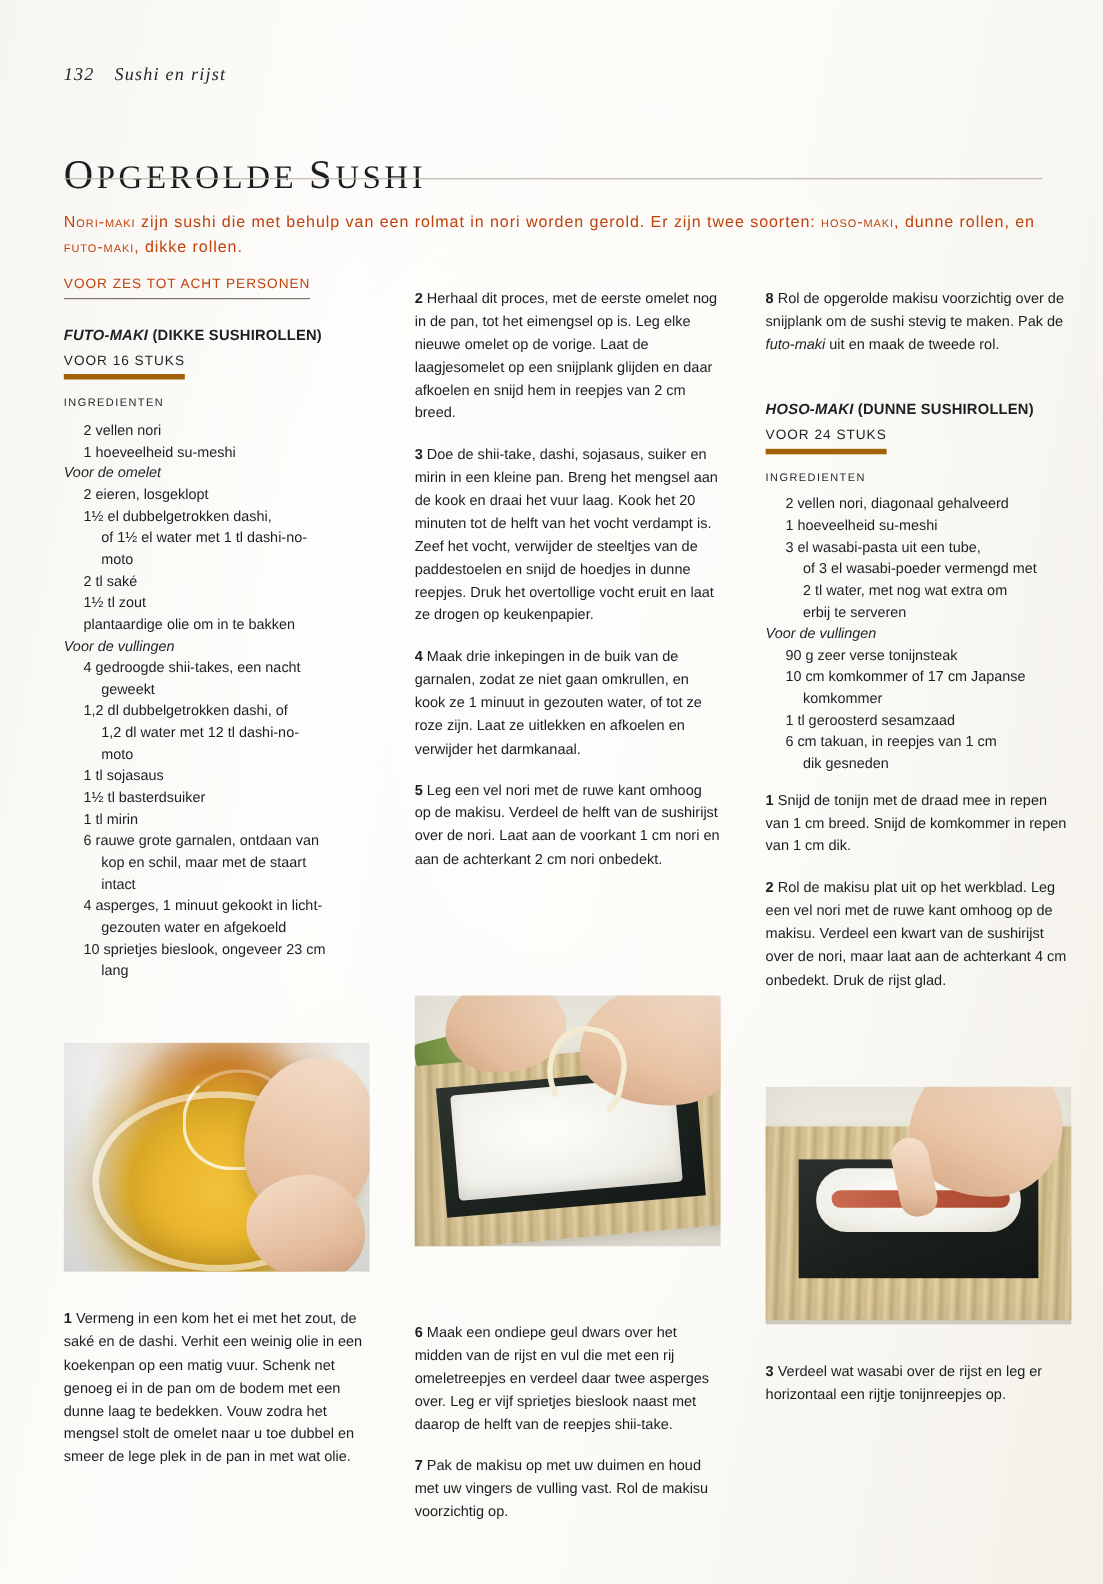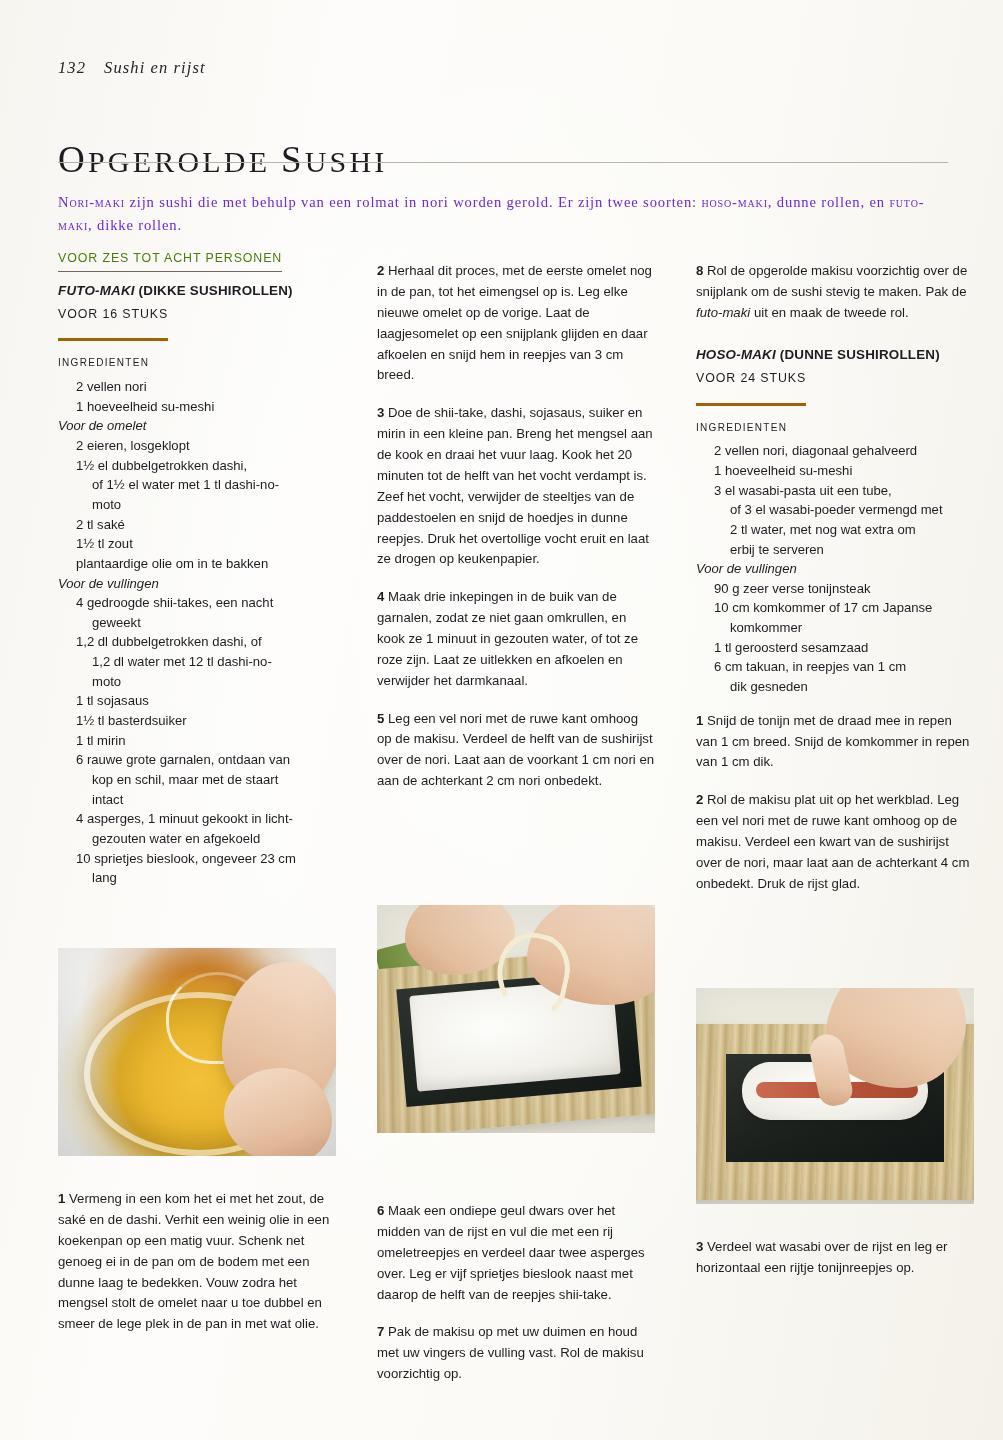--- a/index.html
+++ b/index.html
@@ -68,64 +68,64 @@
     height: 1px;
     background: #b9b4a9;
   }
 
   
   .deck {
     position: absolute;
     left: 58px;
     top: 176px;
     width: 895px;
-    font-family: Liberation Serif, serif;
+    font-family: Liberation Sans, sans-serif;
     font-size: 14.6px;
     line-height: 1.62;
     letter-spacing: 0.85px;
-    color: #6d28d9;
+    color: #c2410c;
   }
   .deck .sc { font-variant: small-caps; font-style: normal; }
 
   
   .col {
     position: absolute;
     top: 248px;
     width: 278px;
     font-size: 13.2px;
     line-height: 1.58;
     color: #1e1e22;
   }
   .col1 { left: 58px; }
   .col2 { left: 377px; }
   .col3 { left: 696px; }
 
   .sub-head {
     font-size: 12.4px;
     letter-spacing: 0.9px;
-    color: #4d7c0f;
+    color: #c2410c;
     border-bottom: 1px solid #6e6a62;
     display: inline-block;
     padding-bottom: 2px;
-    margin-bottom: 2px;
+    margin-bottom: 16px;
   }
   .recipe-head {
     font-size: 13.4px;
     font-weight: bold;
     margin-top: 6px;
     margin-bottom: 3px;
     letter-spacing: 0.2px;
   }
   .recipe-head .it { font-style: italic; }
   .yield {
     font-size: 12.4px;
     letter-spacing: 0.9px;
-    border-bottom: 3px solid #a16207;
+    border-bottom: 5px solid #a16207;
     display: inline-block;
-    padding-bottom: 14px;
+    padding-bottom: 2px;
     margin-bottom: 14px;
   }
   .ing-head {
     font-size: 10px;
     letter-spacing: 1.3px;
     margin-bottom: 6px;
   }
   .ing-list {
     margin: 0 0 14px 0;
     padding: 0;
@@ -367,21 +367,21 @@
       <div class="hand"></div>
       <div class="hand2"></div>
       <div class="cap-shadow"></div>
     </div>
 
     <div class="col col1" style="top: 1176px;">
       <p class="step"><b>1</b> <span>Vermeng in een kom het ei met het zout, de saké en de dashi. Verhit een weinig olie in een koekenpan op een matig vuur. Schenk net genoeg ei in de pan om de bodem met een dunne laag te bedekken. Vouw zodra het mengsel stolt de omelet naar u toe dubbel en smeer de lege plek in de pan in met wat olie.</span></p>
     </div>
 
     <div class="col col2">
-      <p class="step"><b>2</b> <span>Herhaal dit proces, met de eerste omelet nog in de pan, tot het eimengsel op is. Leg elke nieuwe omelet op de vorige. Laat de laagjesomelet op een snijplank glijden en daar afkoelen en snijd hem in reepjes van 3 cm breed.</span></p>
+      <p class="step"><b>2</b> <span>Herhaal dit proces, met de eerste omelet nog in de pan, tot het eimengsel op is. Leg elke nieuwe omelet op de vorige. Laat de laagjesomelet op een snijplank glijden en daar afkoelen en snijd hem in reepjes van 2 cm breed.</span></p>
       <p class="step"><b>3</b> <span>Doe de shii-take, dashi, sojasaus, suiker en mirin in een kleine pan. Breng het mengsel aan de kook en draai het vuur laag. Kook het 20 minuten tot de helft van het vocht verdampt is. Zeef het vocht, verwijder de steeltjes van de paddestoelen en snijd de hoedjes in dunne reepjes. Druk het overtollige vocht eruit en laat ze drogen op keukenpapier.</span></p>
       <p class="step"><b>4</b> <span>Maak drie inkepingen in de buik van de garnalen, zodat ze niet gaan omkrullen, en kook ze 1 minuut in gezouten water, of tot ze roze zijn. Laat ze uitlekken en afkoelen en verwijder het darmkanaal.</span></p>
       <p class="step"><b>5</b> <span>Leg een vel nori met de ruwe kant omhoog op de makisu. Verdeel de helft van de sushirijst over de nori. Laat aan de voorkant 1 cm nori en aan de achterkant 2 cm nori onbedekt.</span></p>
     </div>
 
     <div class="photo" id="photo-rice">
       <div class="greens"></div>
       <div class="mat"></div>
       <div class="nori"></div>
       <div class="rice"></div>
@@ -392,21 +392,21 @@
     </div>
 
     <div class="col col2" style="top: 1188px;">
       <p class="step"><b>6</b> <span>Maak een ondiepe geul dwars over het midden van de rijst en vul die met een rij omeletreepjes en verdeel daar twee asperges over. Leg er vijf sprietjes bieslook naast met daarop de helft van de reepjes shii-take.</span></p>
       <p class="step"><b>7</b> <span>Pak de makisu op met uw duimen en houd met uw vingers de vulling vast. Rol de makisu voorzichtig op.</span></p>
     </div>
 
     <div class="col col3">
       <p class="step"><b>8</b> <span>Rol de opgerolde makisu voorzichtig over de snijplank om de sushi stevig te maken. Pak de </span><span class="it">futo-maki</span><span> uit en maak de tweede rol.</span></p>
 
-      <div class="recipe-head" style="margin-top:20px;">
+      <div class="recipe-head" style="margin-top:37px;">
         <span class="it">HOSO-MAKI</span>
         <span>(DUNNE SUSHIROLLEN)</span>
       </div>
       <div class="yield">VOOR 24 STUKS</div>
       <div class="ing-head">INGREDIENTEN</div>
       <ul class="ing-list">
         <li>2 vellen nori, diagonaal gehalveerd</li>
         <li>1 hoeveelheid su-meshi</li>
         <li>3 el wasabi-pasta uit een tube,</li>
         <li class="cont">of 3 el wasabi-poeder vermengd met</li>

